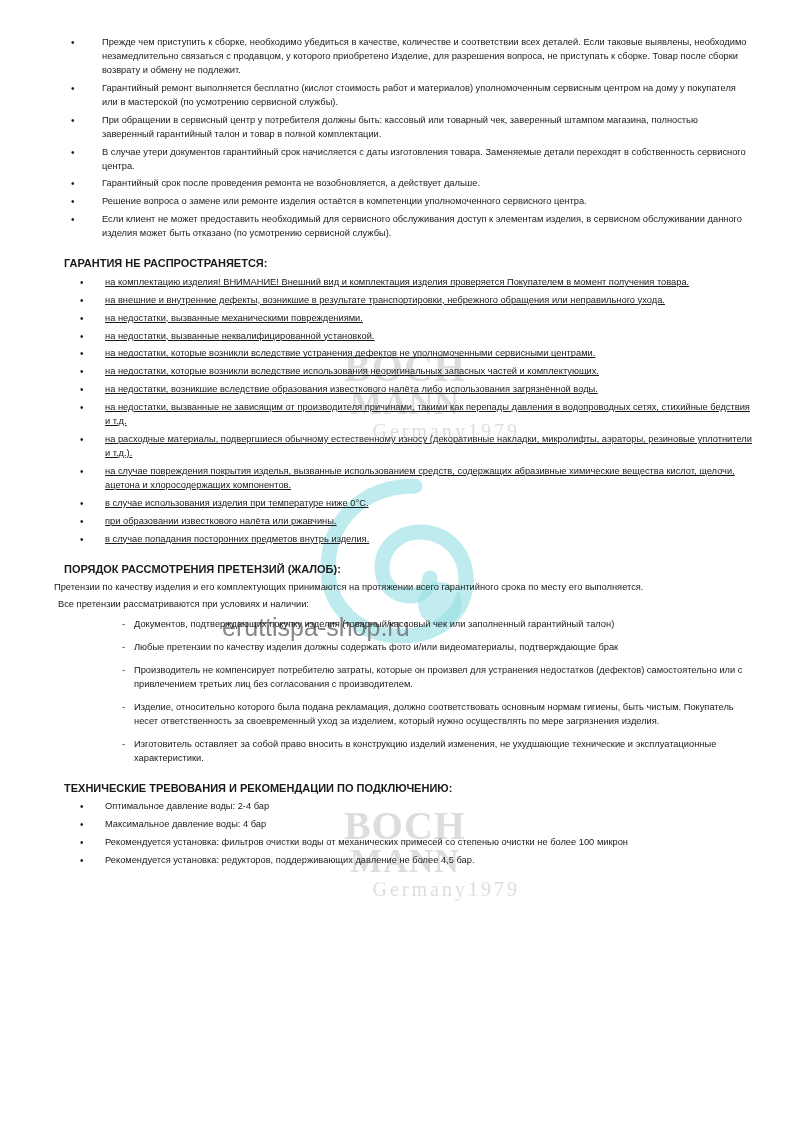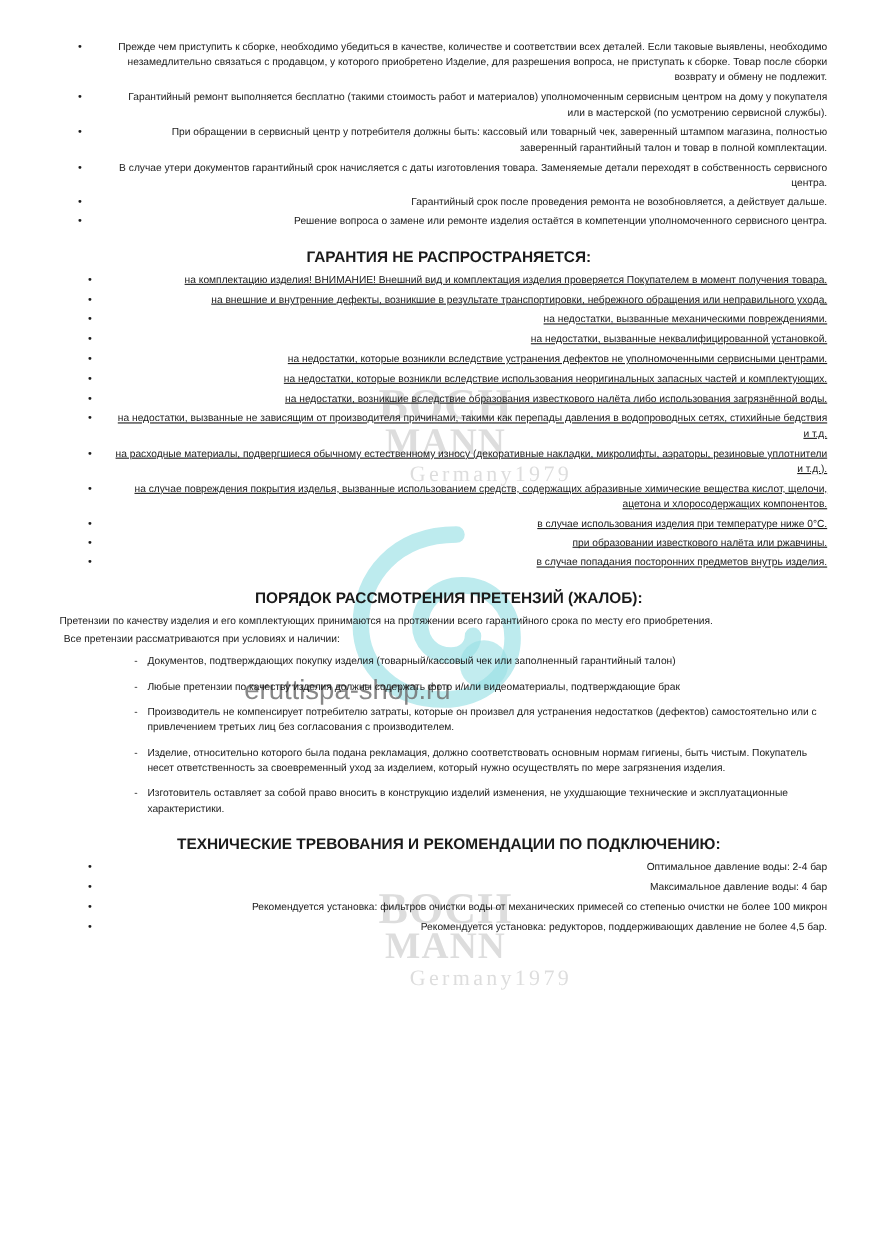--- a/index.html
+++ b/index.html
@@ -76,35 +76,34 @@
   
   .content {
     position: relative;
     z-index: 2;
     font-size: 9.3px;
     line-height: 1.5;
   }
 
   .section-head {
     font-weight: bold;
-    font-size: 14px;
+    font-size: 11px;
     margin: 14px 0 4px 16px;
-    text-align: center;
   }
 
   ul.bul {
     list-style: none;
     margin: 0 0 0 0;
     padding: 0;
   }
   ul.bul > li {
     position: relative;
     padding-left: 54px;
     margin-bottom: 4px;
-    text-align: right;
+    text-align: left;
   }
   ul.bul > li::before {
     content: "•";
     position: absolute;
     left: 23px;
     top: -1px;
     font-size: 10px;
     color: #1a1a1a;
   }
   ul.bul.indent2 > li { padding-left: 57px; }
@@ -160,25 +159,26 @@
       <circle cx="120" cy="128" r="22" fill="#46c6cf" opacity="0.6"></circle>
     </svg>
 
     <div class="wm-site">eruttispa-shop.ru</div>
   </div>
 
   <div class="content">
 
     <ul class="bul">
       <li>Прежде чем приступить к сборке, необходимо убедиться в качестве, количестве и соответствии всех деталей. Если таковые выявлены, необходимо незамедлительно связаться с продавцом, у которого приобретено Изделие, для разрешения вопроса, не приступать к сборке. Товар после сборки возврату и обмену не подлежит.</li>
-      <li>Гарантийный ремонт выполняется бесплатно (такими стоимость работ и материалов) уполномоченным сервисным центром на дому у покупателя или в мастерской (по усмотрению сервисной службы).</li>
+      <li>Гарантийный ремонт выполняется бесплатно (кислот стоимость работ и материалов) уполномоченным сервисным центром на дому у покупателя или в мастерской (по усмотрению сервисной службы).</li>
       <li>При обращении в сервисный центр у потребителя должны быть: кассовый или товарный чек, заверенный штампом магазина, полностью заверенный гарантийный талон и товар в полной комплектации.</li>
       <li>В случае утери документов гарантийный срок начисляется с даты изготовления товара. Заменяемые детали переходят в собственность сервисного центра.</li>
       <li>Гарантийный срок после проведения ремонта не возобновляется, а действует дальше.</li>
       <li>Решение вопроса о замене или ремонте изделия остаётся в компетенции уполномоченного сервисного центра.</li>
+      <li>Если клиент не может предоставить необходимый для сервисного обслуживания доступ к элементам изделия, в сервисном обслуживании данного изделия может быть отказано (по усмотрению сервисной службы).</li>
     </ul>
 
     <div class="section-head">ГАРАНТИЯ НЕ РАСПРОСТРАНЯЕТСЯ:</div>
 
     <ul class="bul indent2 tight">
       <li>на комплектацию изделия! ВНИМАНИЕ! Внешний вид и комплектация изделия проверяется Покупателем в момент получения товара.</li>
       <li>на внешние и внутренние дефекты, возникшие в результате транспортировки, небрежного обращения или неправильного ухода.</li>
       <li>на недостатки, вызванные механическими повреждениями.</li>
       <li>на недостатки, вызванные неквалифицированной установкой.</li>
       <li>на недостатки, которые возникли вследствие устранения дефектов не уполномоченными сервисными центрами.</li>
@@ -186,21 +186,21 @@
       <li>на недостатки, возникшие вследствие образования известкового налёта либо использования загрязнённой воды.</li>
       <li>на недостатки, вызванные не зависящим от производителя причинами, такими как перепады давления в водопроводных сетях, стихийные бедствия и т.д.</li>
       <li>на расходные материалы, подвергшиеся обычному естественному износу (декоративные накладки, микролифты, аэраторы, резиновые уплотнители и т.д.).</li>
       <li>на случае повреждения покрытия изделья, вызванные использованием средств, содержащих абразивные химические вещества кислот, щелочи, ацетона и хлоросодержащих компонентов.</li>
       <li>в случае использования изделия при температуре ниже 0°С.</li>
       <li>при образовании известкового налёта или ржавчины.</li>
       <li>в случае попадания посторонних предметов внутрь изделия.</li>
     </ul>
 
     <div class="section-head">ПОРЯДОК РАССМОТРЕНИЯ ПРЕТЕНЗИЙ (ЖАЛОБ):</div>
-    <p class="para">Претензии по качеству изделия и его комплектующих принимаются на протяжении всего гарантийного срока по месту его приобретения.</p>
+    <p class="para">Претензии по качеству изделия и его комплектующих принимаются на протяжении всего гарантийного срока по месту его выполняется.</p>
     <p class="para sub">Все претензии рассматриваются при условиях и наличии:</p>
 
     <ul class="dash">
       <li>Документов, подтверждающих покупку изделия (товарный/кассовый чек или заполненный гарантийный талон)</li>
       <li>Любые претензии по качеству изделия должны содержать фото и/или видеоматериалы, подтверждающие брак</li>
       <li>Производитель не компенсирует потребителю затраты, которые он произвел для устранения недостатков (дефектов) самостоятельно или с привлечением третьих лиц без согласования с производителем.</li>
       <li>Изделие, относительно которого была подана рекламация, должно соответствовать основным нормам гигиены, быть чистым. Покупатель несет ответственность за своевременный уход за изделием, который нужно осуществлять по мере загрязнения изделия.</li>
       <li>Изготовитель оставляет за собой право вносить в конструкцию изделий изменения, не ухудшающие технические и эксплуатационные характеристики.</li>
     </ul>
 

